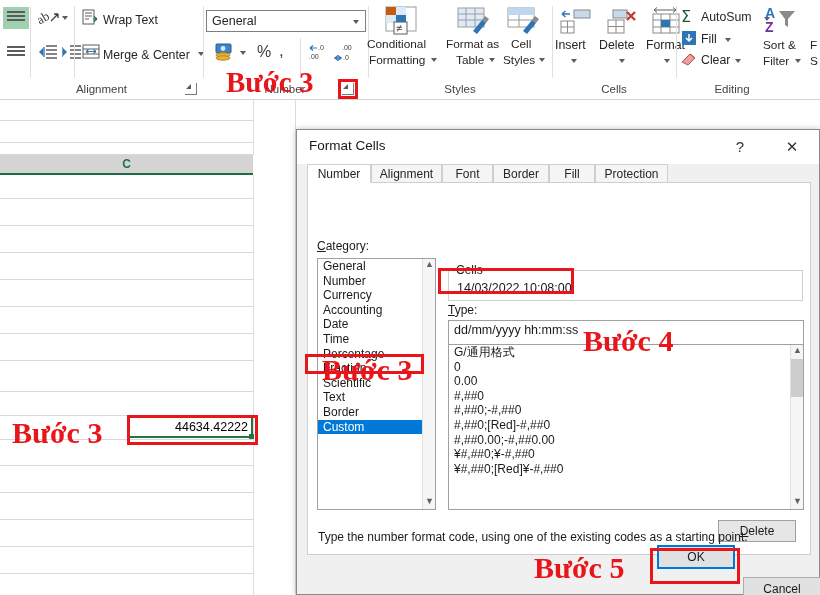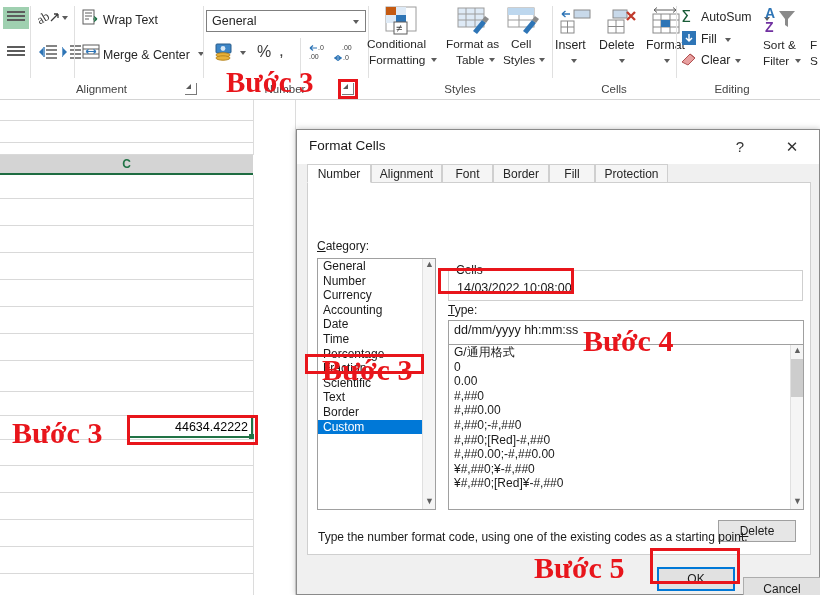--- a/index.html
+++ b/index.html
@@ -493,40 +493,39 @@
 
     <div class="lbl" style="left:140px; top:120px;"><u>T</u>ype:</div>
     <div id="type-input">dd/mm/yyyy hh:mm:ss</div>
 
     <div id="code-list">
       <div style="position:absolute;left:0;top:0;width:340px;">
         <div class="code-item">G/通用格式</div>
         <div class="code-item">0</div>
         <div class="code-item">0.00</div>
         <div class="code-item">#,##0</div>
-        <div class="code-item">#,##0.00</div>
         <div class="code-item">#,##0;-#,##0</div>
         <div class="code-item">#,##0;[Red]-#,##0</div>
         <div class="code-item">#,##0.00;-#,##0.00</div>
         <div class="code-item">¥#,##0;¥-#,##0</div>
         <div class="code-item">¥#,##0;[Red]¥-#,##0</div>
       </div>
       <div class="vscroll">
         <div class="vs-arrow" style="top:0;">▲</div>
         <div class="vs-thumb" style="top:14px; height:38px;"></div>
         <div class="vs-arrow" style="bottom:0;">▼</div>
       </div>
     </div>
 
     <div id="delete-btn"><u>D</u>elete</div>
 
     <div id="hint">Type the number format code, using one of the existing codes as a starting point.</div>
   </div>
 
-  <div class="dlg-btn" id="ok-btn" style="position:absolute; left:360px; top:437px;">OK</div>
+  <div class="dlg-btn" id="ok-btn" style="position:absolute; left:360px; top:415px;">OK</div>
   <div class="dlg-btn" id="cancel-btn" style="position:absolute; left:446px; top:447px;">Cancel</div>
 </div>
 
 <div class="vn-step" style="left:226px; top:66px;  font-size:29px;">Bước 3</div>
 <div class="red-box" style="left:338px; top:79px;  width:20px; height:20px;"></div>
 
 <div class="vn-step" style="left:322px; top:353px; font-size:30px;">Bước 3</div>
 <div class="red-box" style="left:305px; top:354px; width:119px; height:20px;"></div>
 
 <div class="vn-step" style="left:583px; top:324px; font-size:30px;">Bước 4</div>

